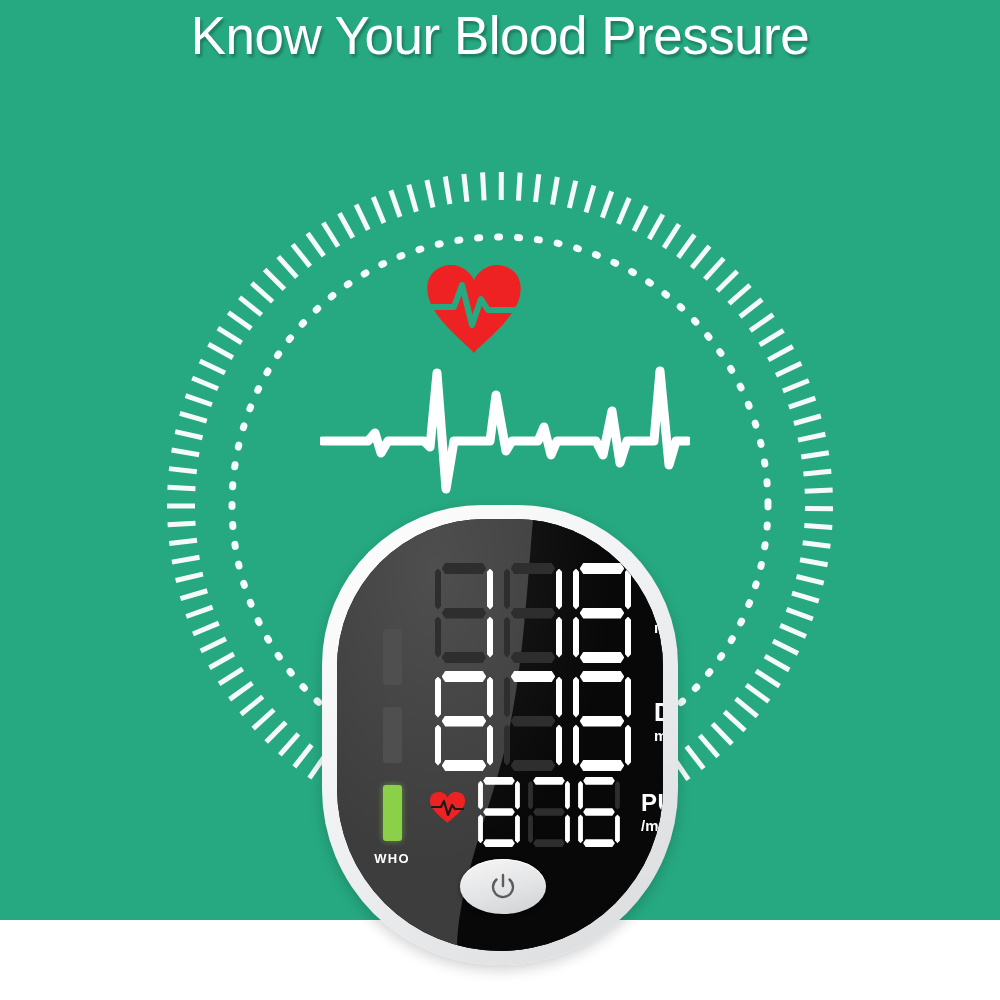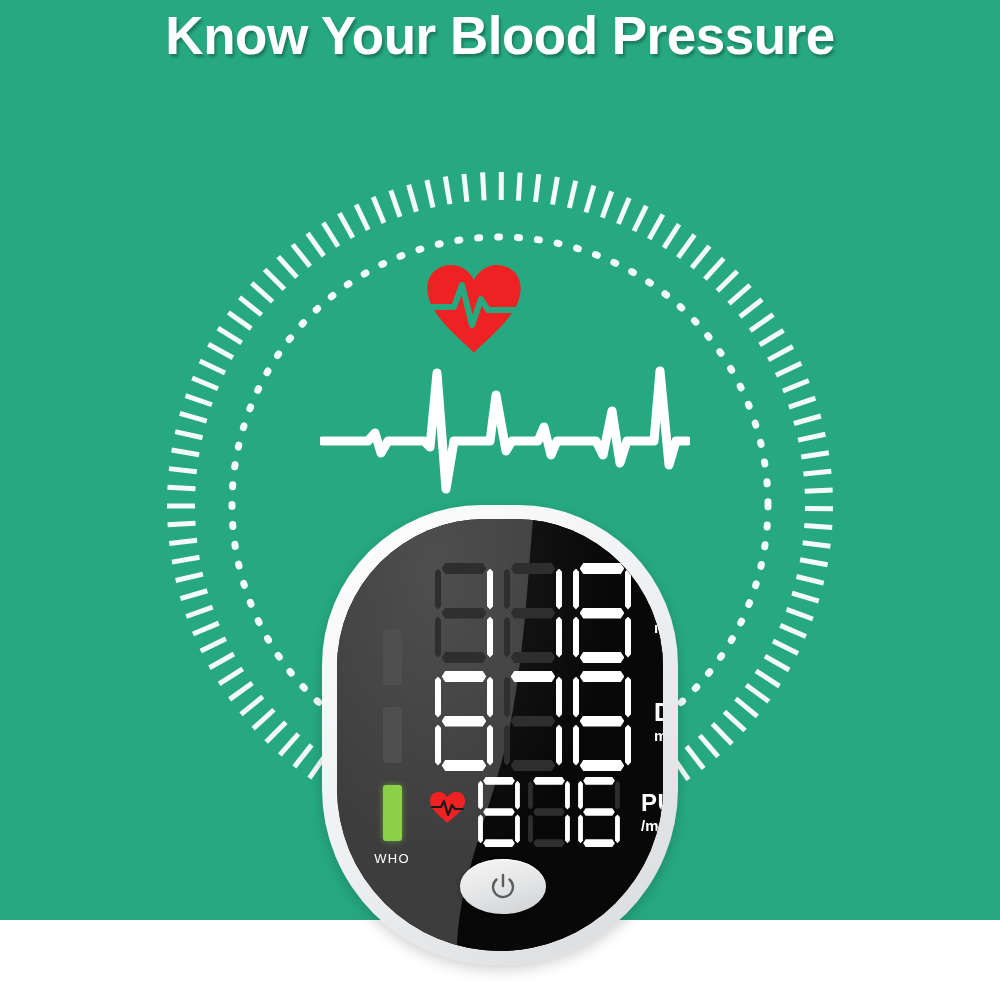--- a/index.html
+++ b/index.html
@@ -18,21 +18,21 @@
   
   #green-panel{
     position:absolute;left:0;top:0;width:1000px;height:920px;
     background:#26a981;
   }
   
   #headline{
     position:absolute;left:0;top:6px;width:1000px;
     text-align:center;
     color:#ffffff;
-    font-weight:bold;
+    font-weight:normal;
     font-size:53px;
     line-height:60px;
     letter-spacing:-0.5px;
     text-shadow:2px 3px 3px rgba(0,0,0,0.28);
     -webkit-font-smoothing:antialiased;
   }
   #headline .hl{display:block;white-space:nowrap;}
   #headline .hl2{font-size:52px;}
 
   
@@ -89,21 +89,21 @@
   #who-group{
     position:absolute;left:32px;top:110px;width:46px;height:250px;
     display:flex;flex-direction:column;align-items:center;
   }
   .who-bar{
     width:19px;height:56px;border-radius:3px;margin-bottom:22px;
   }
   .who-bar.dim{background:#4f4f4f;}
   .who-bar.active{background:#8cd04a;box-shadow:0 0 6px rgba(140,208,74,0.55);}
   #who-label{
-    color:#ffffff;font-size:13px;font-weight:normal;letter-spacing:1.3px;
+    color:#ffffff;font-size:13px;font-weight:bold;letter-spacing:1.3px;
     margin-top:-12px;
   }
 
   
   .reading-row{position:absolute;display:flex;align-items:center;}
   #row-sys{left:96px;top:44px;}
   #row-dia{left:96px;top:152px;}
   #row-pul{left:140px;top:258px;}
 
   .digits{display:flex;align-items:center;}

